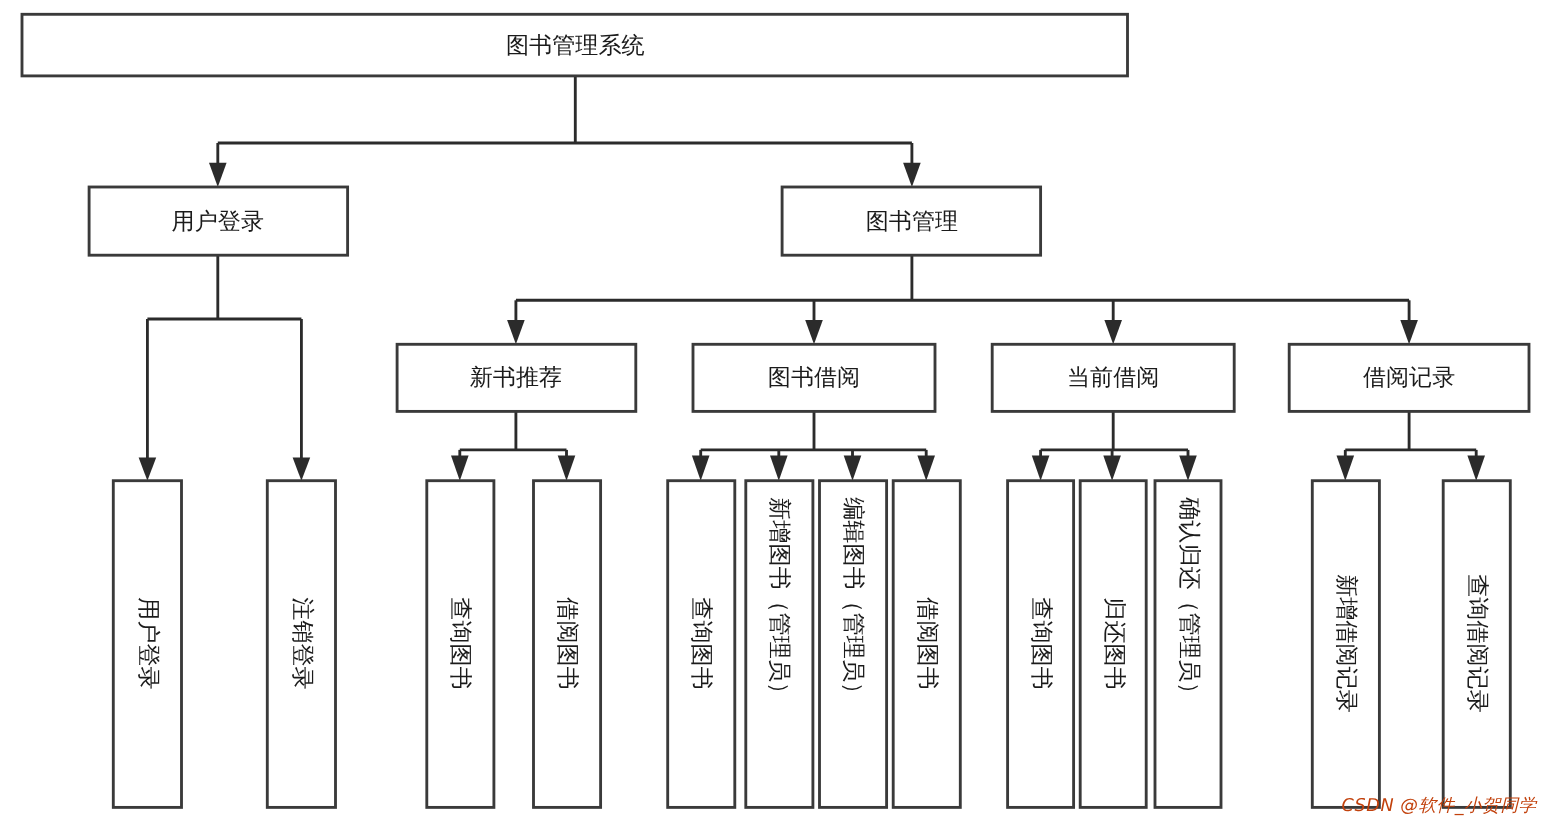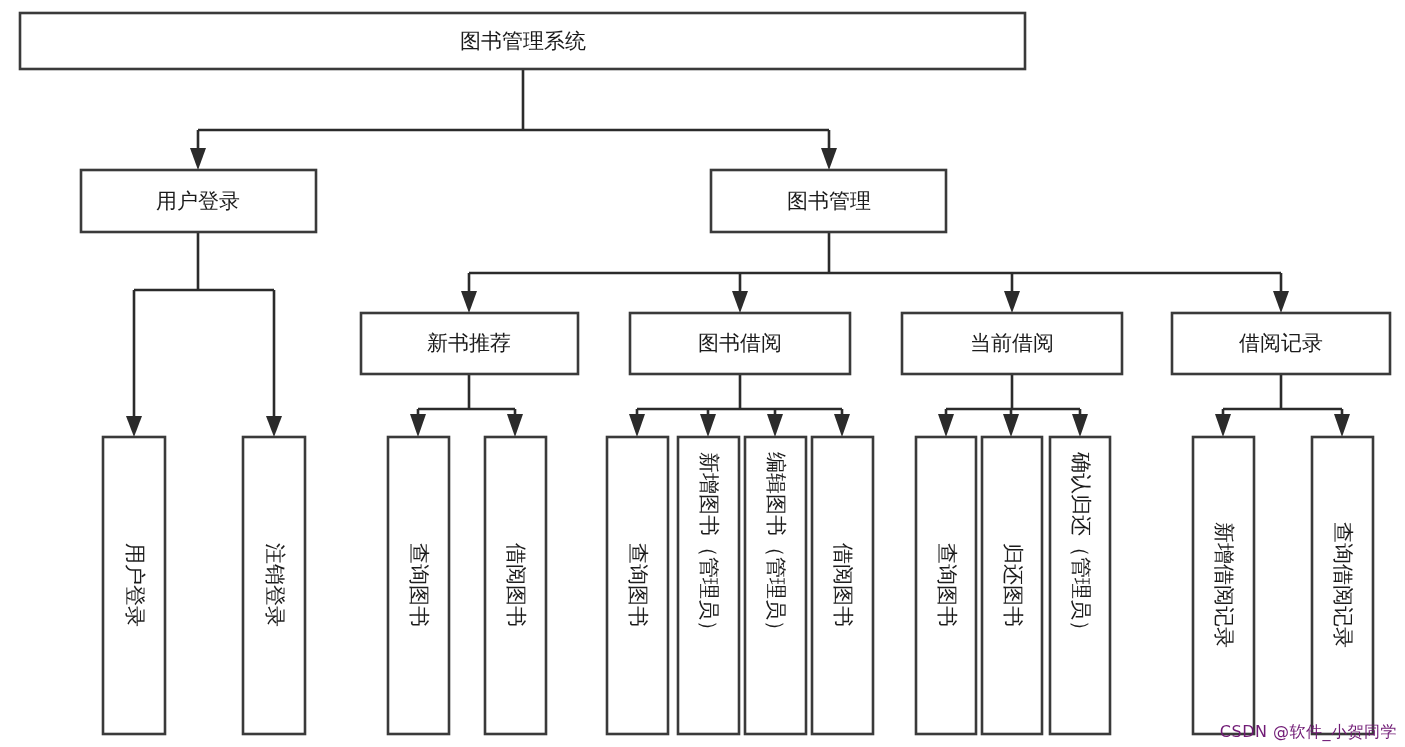--- a/index.html
+++ b/index.html
@@ -53,24 +53,25 @@
     font-family: "DejaVu Sans", "Liberation Sans", sans-serif;
     font-size: 21px;
     text-anchor: middle;
   }
   .watermark {
     position: absolute;
     right: 8px;
     bottom: 4px;
     font-family: "DejaVu Sans", "Liberation Sans", sans-serif;
     font-size: 16px;
-    color: #701a75;
+    color: #c2410c;
     letter-spacing: 0.5px;
     white-space: nowrap;
     user-select: none;
+    font-style: italic;
   }
 </style>
 </head>
 <body>
 
 <div id="diagram-root">
   <svg class="flow" viewBox="0 0 1405 747" xmlns="http://www.w3.org/2000/svg">
 
     <g>
 

